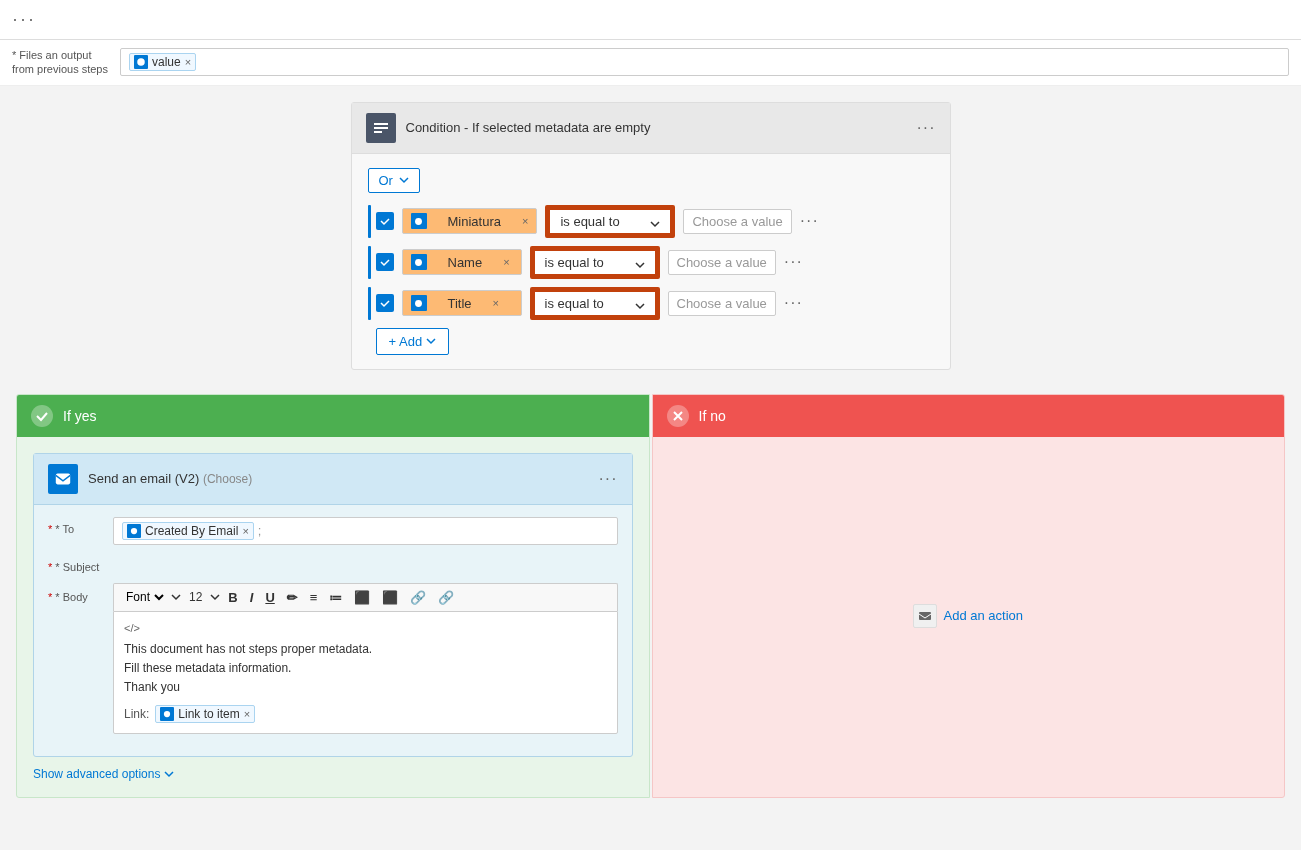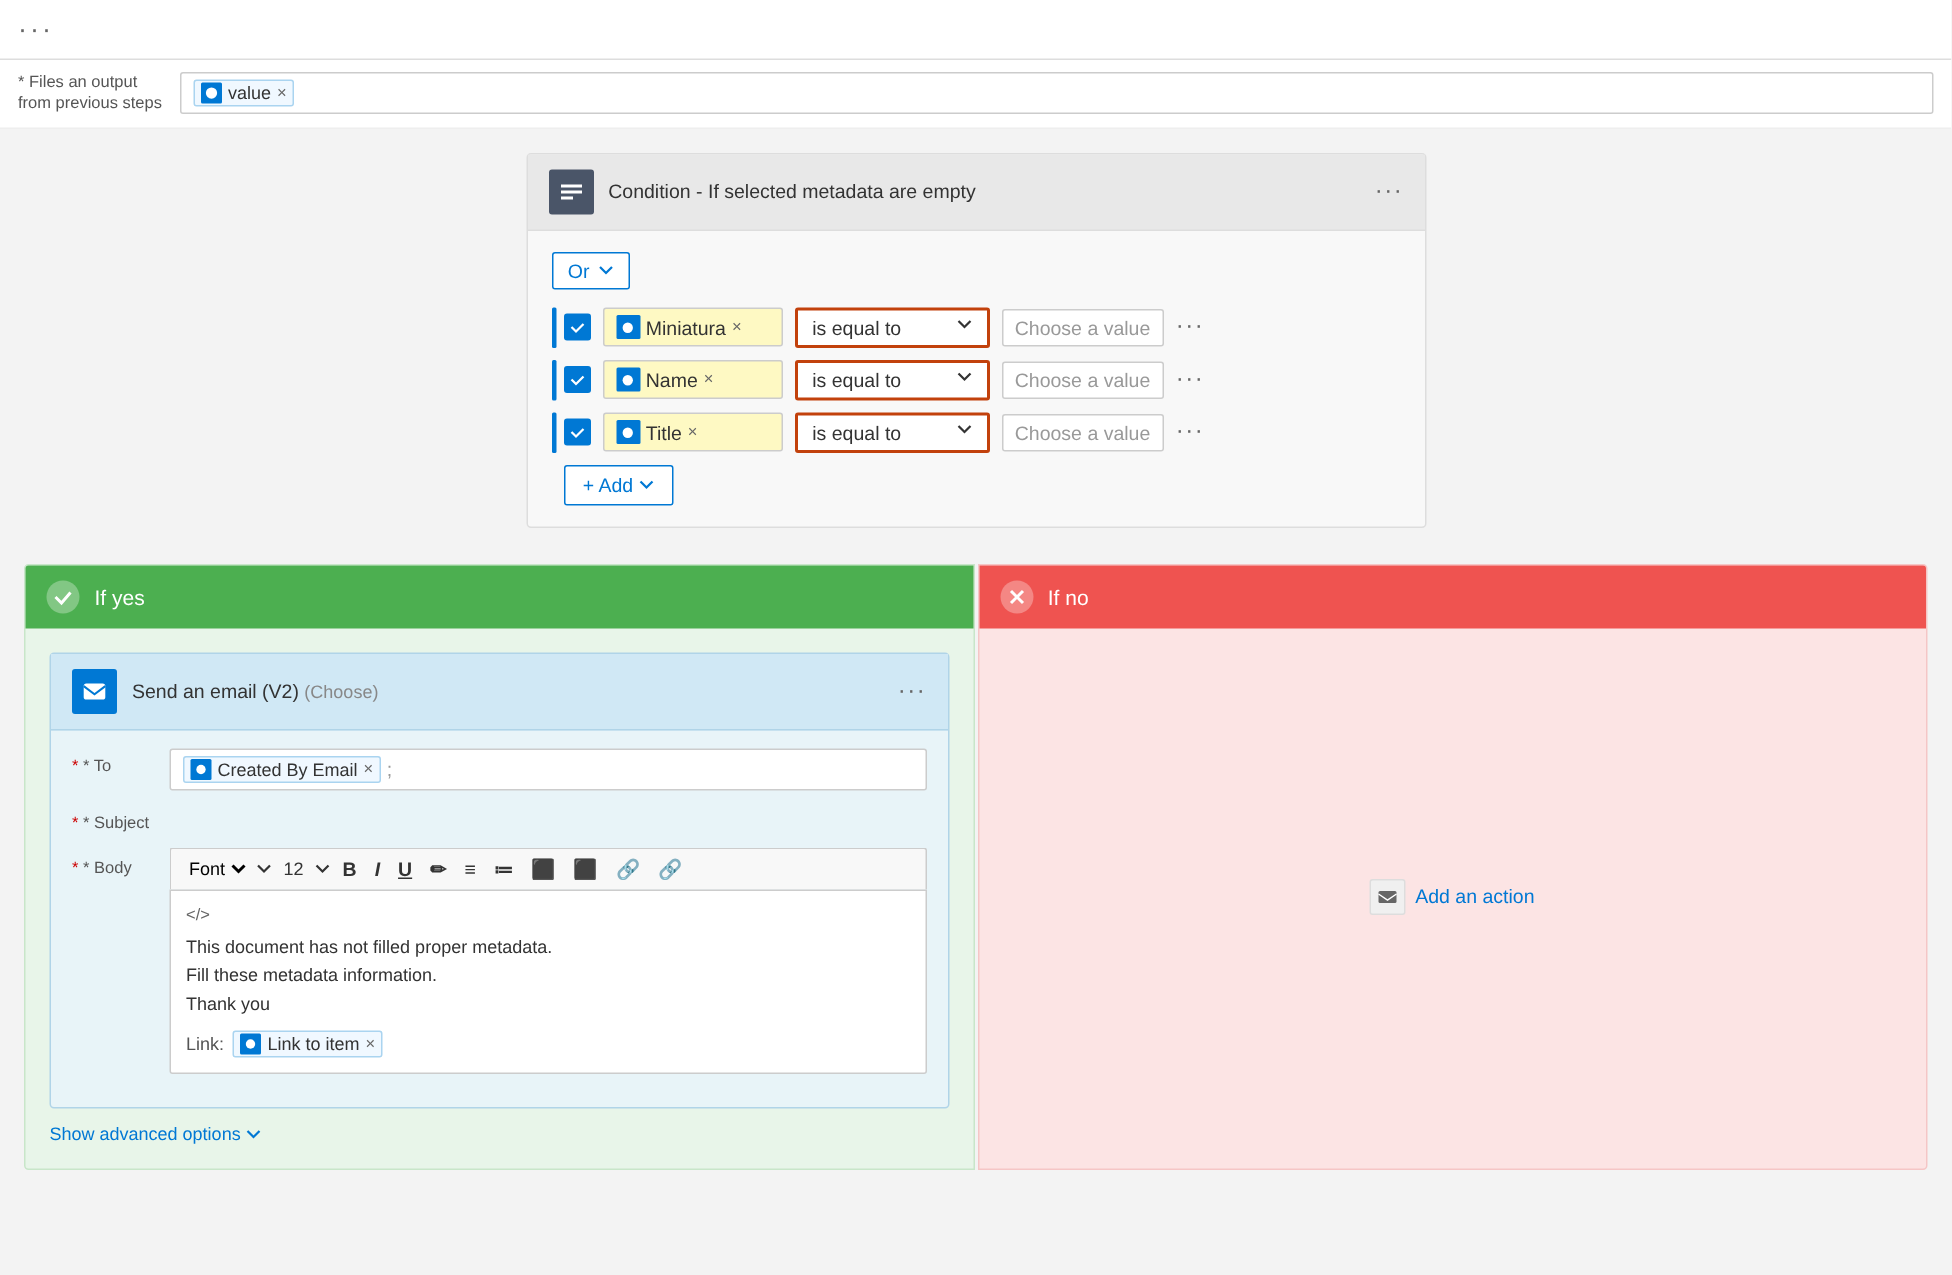--- a/index.html
+++ b/index.html
@@ -66,31 +66,31 @@
       border: 1px solid #0078d4; color: #0078d4; background: #fff;
       padding: 4px 10px; border-radius: 2px; cursor: pointer; font-size: 13px; margin-bottom: 12px;
     }
     .check-box {
       width: 18px; height: 18px; background: #0078d4; border-radius: 2px;
       display: flex; align-items: center; justify-content: center; flex-shrink: 0;
     }
     .check-box svg { fill: white; width: 12px; height: 12px; }
 
     .field-tag {
-      display: flex; align-items: center; gap: 4px;
+      display: flex; align-items: center; gap: 21px;
       border: 1px solid #ccc; border-radius: 2px; padding: 4px 8px;
-      background: #fef9c3; min-width: 120px;
+      background: #fdba74; min-width: 120px;
     }
     .field-tag-icon { width: 16px; height: 16px; background: #0078d4; border-radius: 1px; display: flex; align-items: center; justify-content: center; }
     .field-tag-icon svg { fill: white; width: 11px; height: 11px; }
     .field-x { color: #666; font-size: 11px; cursor: pointer; }
 
     .condition-select {
-      display: flex; align-items: flex-start; gap: 4px;
-      border: 2px solid #c2410c; border-radius: 2px; padding: 4px 10px;
+      display: flex; align-items: flex-end; gap: 4px;
+      border: 5px solid #c2410c; border-radius: 2px; padding: 4px 10px;
       background: #fff; cursor: pointer; min-width: 130px;
     }
     .choose-value-input {
       border: 1px solid #ccc; border-radius: 2px; padding: 4px 8px;
       background: #fff; min-width: 100px; color: #999;
     }
 
     
     .row-wrapper {
       display: flex; align-items: center; gap: 8px;
@@ -436,21 +436,21 @@
                   <button class="rte-btn">≔</button>
                   <button class="rte-btn">⬛</button>
                   <button class="rte-btn">⬛</button>
                   <button class="rte-btn">🔗</button>
                   <button class="rte-btn">🔗</button>
                 </div>
 
                 <div class="rte-body">
                   <div class="rte-code-tag">&lt;/&gt;</div>
                   <div class="rte-text">
-                    <span>This document has not filled proper metadata.</span><br>
+                    <span>This document has not steps proper metadata.</span><br>
                     <span>Fill these metadata information.</span><br>
                     <span>Thank you</span>
                   </div>
                   <div class="link-row">
                     <span class="link-label">Link:</span>
                     <div class="tag">
                       <div class="tag-icon">
                         <svg viewBox="0 0 16 16">
                             <circle cx="8" cy="8" r="5"></circle>
                           </svg>

